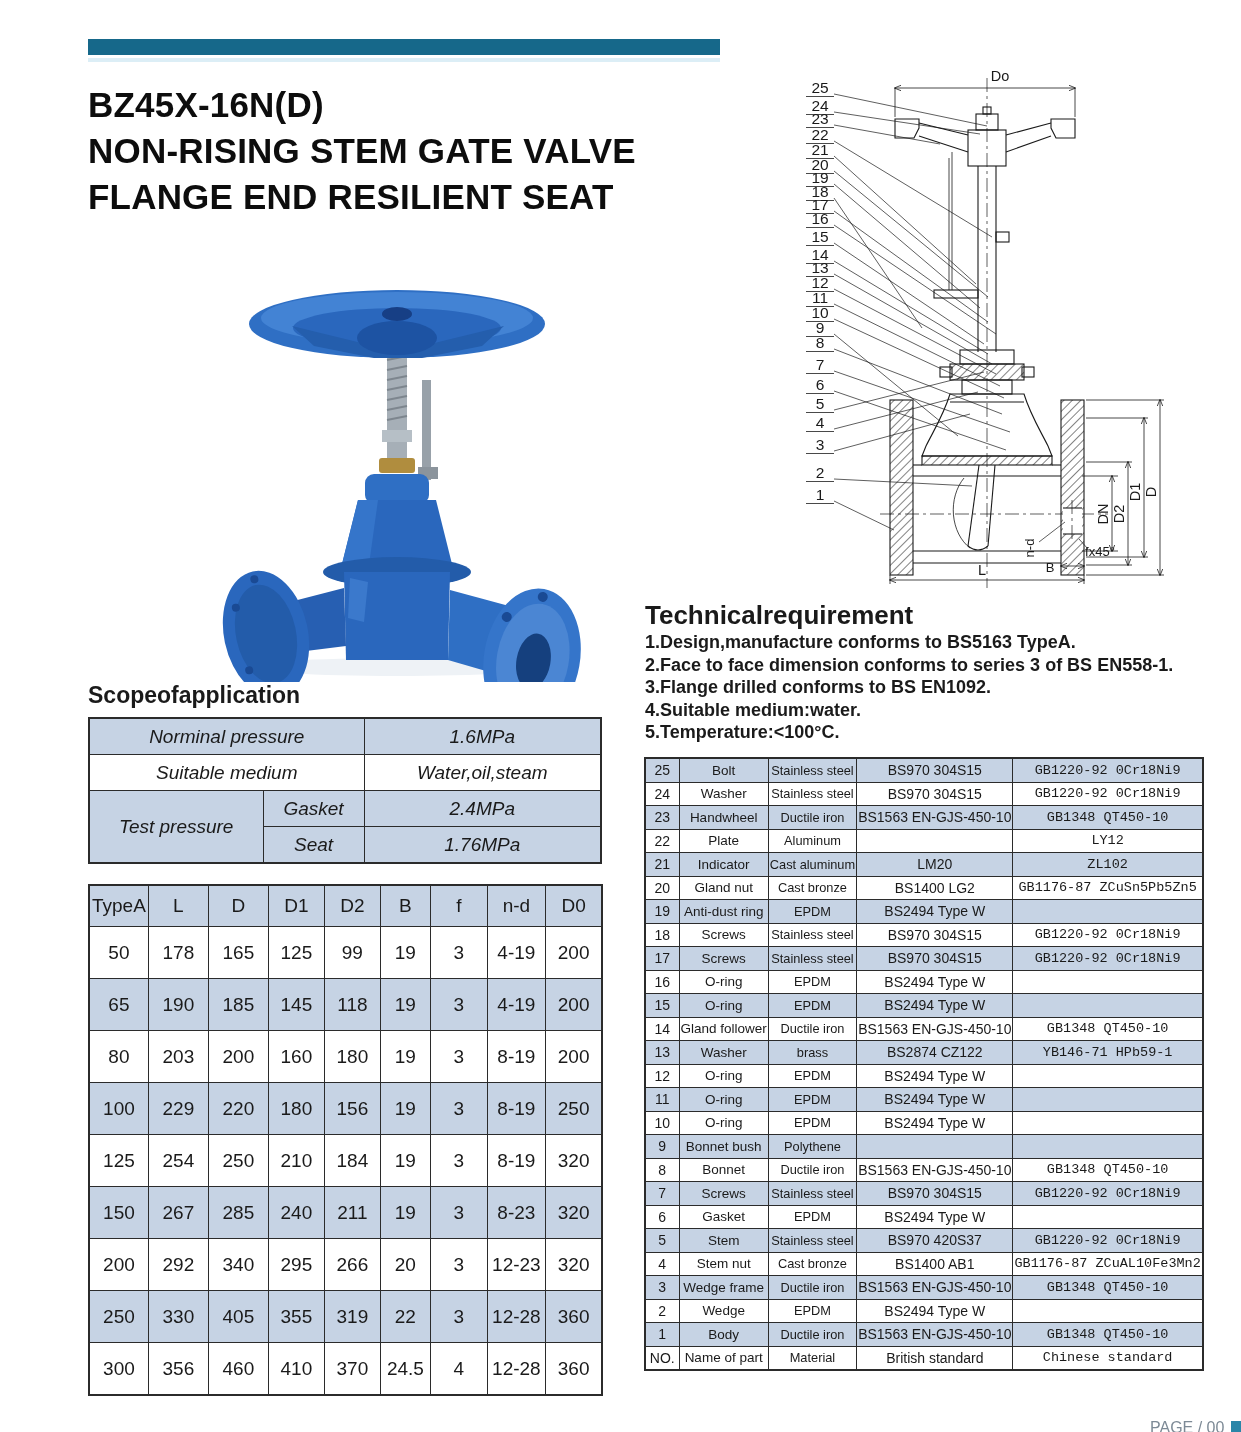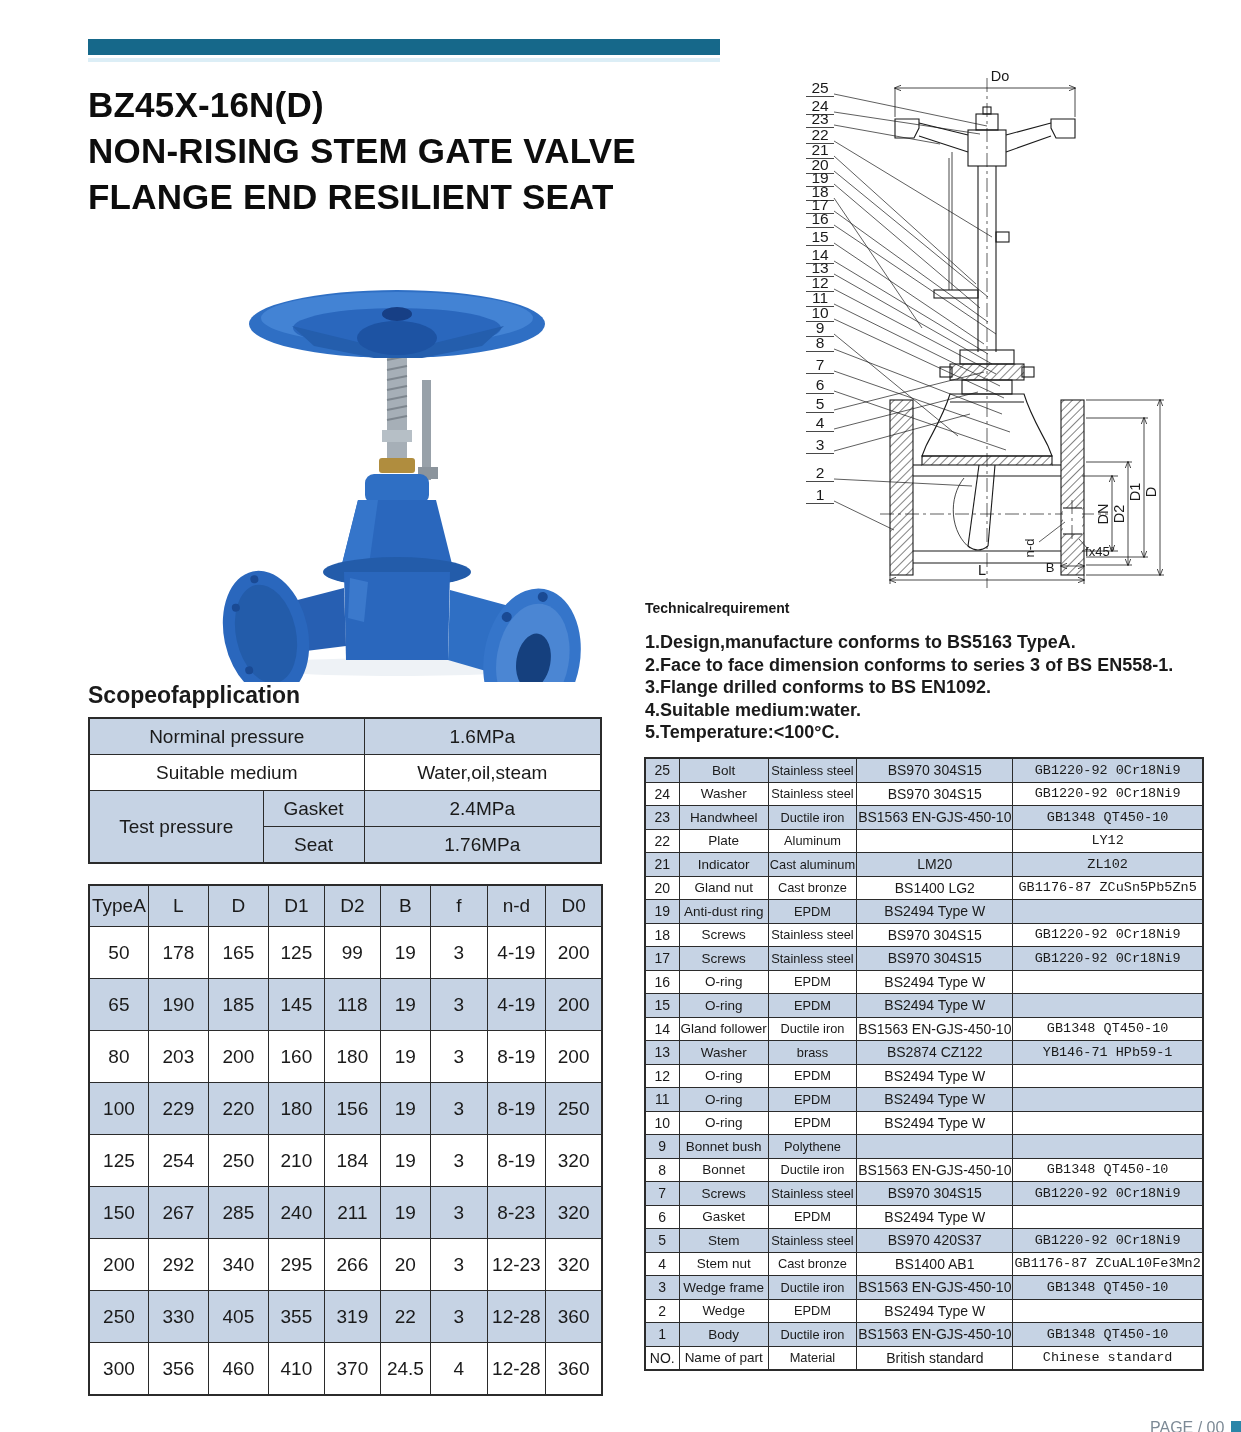--- a/index.html
+++ b/index.html
@@ -17,33 +17,33 @@
   .topbar{position:absolute;left:88px;top:39px;width:632px;height:16px;background:var(--accent);}
   .topbar-light{position:absolute;left:88px;top:58px;width:632px;height:4px;background:#dceef6;}
   .title{position:absolute;left:88px;top:82px;font-size:35px;line-height:46px;font-weight:bold;letter-spacing:.2px;color:#0d0d0d;}
 
   
   .photo{position:absolute;left:182px;top:262px;}
 
   
   .scope-heading{position:absolute;left:88px;top:682px;font-size:23px;font-weight:bold;}
   #scope-table{position:absolute;left:88px;top:717px;border-collapse:collapse;table-layout:fixed;}
-  #scope-table td{border:1px solid var(--line);height:35px;text-align:center;font-size:19px;padding:0 0;}
+  #scope-table td{border:1px solid var(--line);height:35px;text-align:center;font-size:19px;padding:0 0;font-style:italic;}
   #scope-table{border:2px solid var(--line);}
   #scope-table tr.shaded td{background:var(--shade);}
 
   
   #dims{position:absolute;left:88px;top:884px;border-collapse:collapse;table-layout:fixed;border:2px solid var(--line);}
   #dims th,#dims td{border:1px solid var(--line);text-align:center;font-size:19px;font-weight:normal;padding:0 2px;}
   #dims th{height:40px;background:var(--shade);}
   #dims td{height:51px;background:#fff;}
   #dims tbody tr:nth-child(even) td{background:var(--shade);}
 
   
-  .tech-heading{position:absolute;left:645px;top:600px;font-size:14px;font-weight:bold;}
+  .tech-heading{position:absolute;left:645px;top:600px;font-size:26px;font-weight:bold;}
   .tech-list{position:absolute;left:645px;top:631px;font-size:18px;line-height:22.5px;width:590px;font-weight:bold;}
 
   
   #parts{position:absolute;left:644px;top:757px;border-collapse:collapse;table-layout:fixed;border:2px solid var(--line);}
   #parts td{border:1px solid var(--line);text-align:center;font-size:14px;height:22.5px;padding:0 1px;white-space:nowrap;overflow:hidden;background:#fff;}
   #parts td:nth-child(2){font-size:13.5px;}
   #parts td:nth-child(3){font-size:12.8px;}
   #parts td:nth-child(5){font-size:13.5px;font-family:Liberation Mono, monospace;}
   #parts tbody.main tr:nth-child(odd) td{background:var(--shade);}
 

